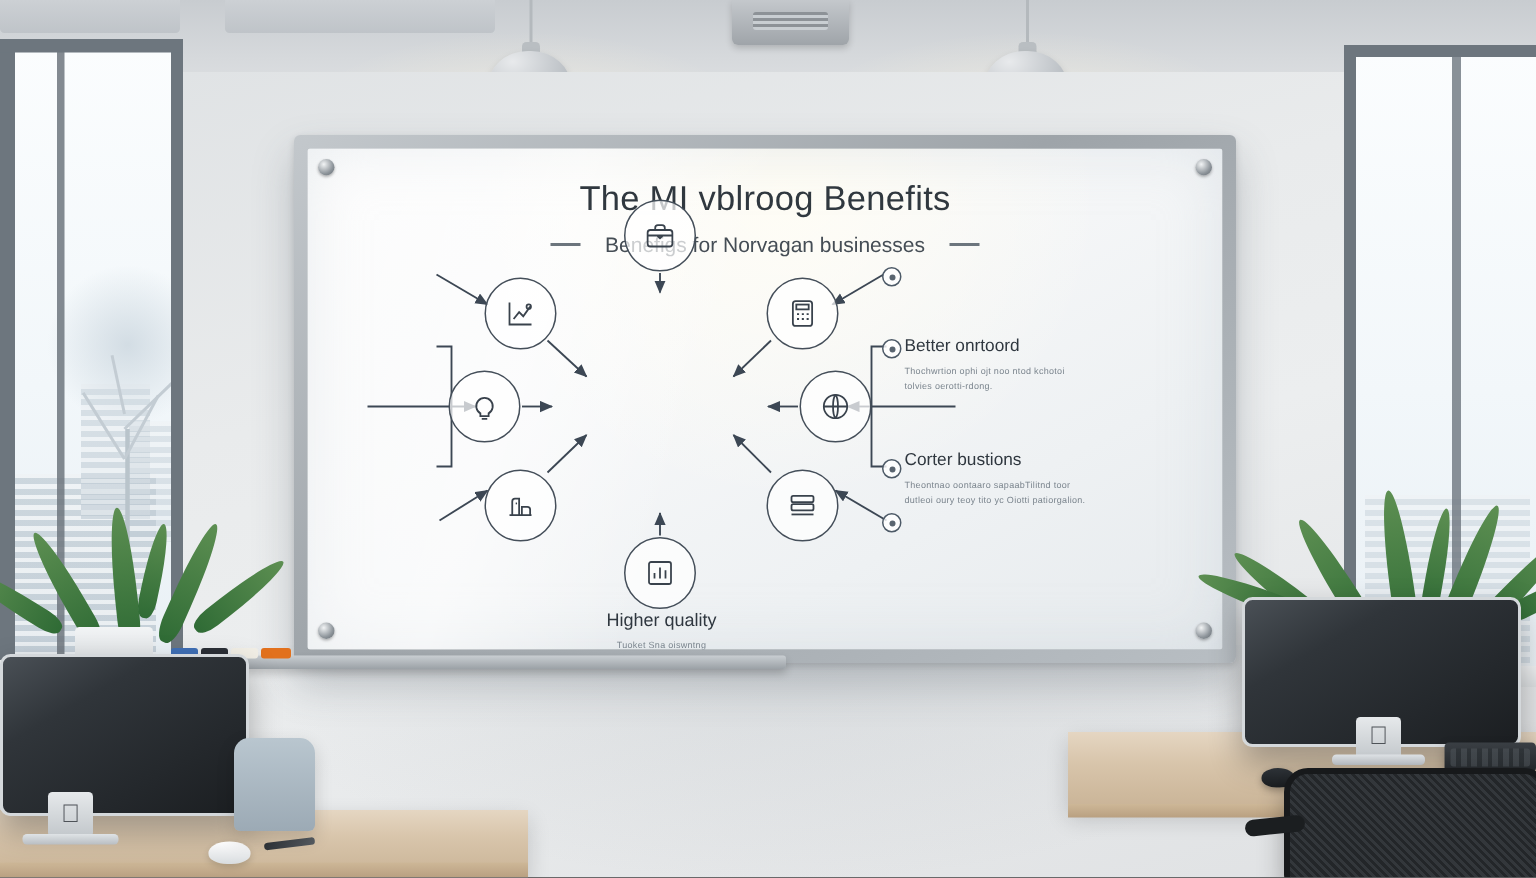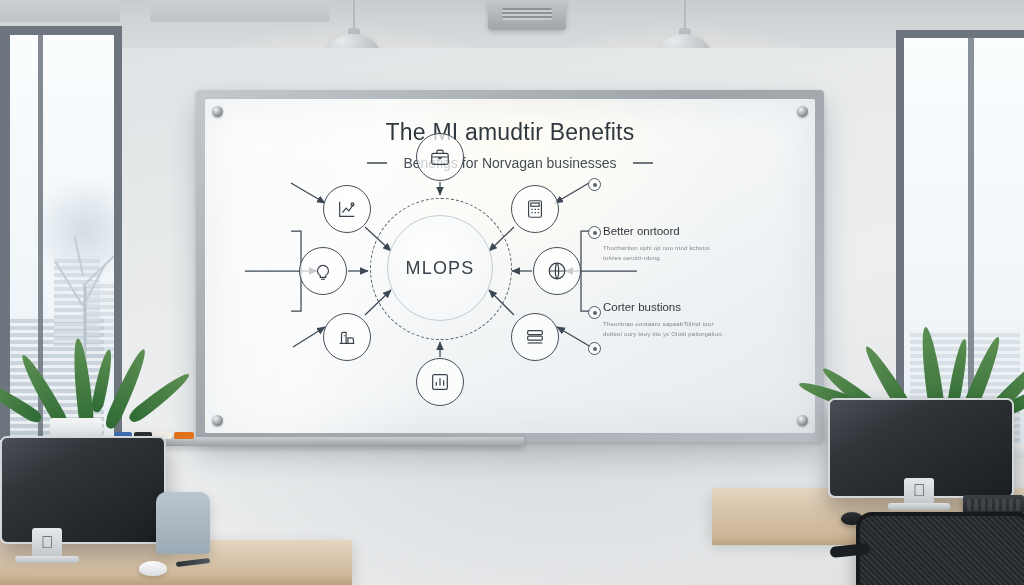--- a/index.html
+++ b/index.html
@@ -213,21 +213,21 @@
 
   <div class="wallbox" style="left:845px;top:452px;width:62px;height:40px;"></div>
 
   <div class="board-wrap">
     <div class="board-frame"></div>
     <div class="board-face">
       <div class="board-gloss"></div>
 
       <div class="diagram">
 
-        <div class="d-title">The MI amudtir Benefits</div>
+        <div class="d-title">The MI vblroog Benefits</div>
 
         <div class="d-sub-row">
           <span class="dash"></span>
           <span>Benefigs for Norvagan businesses</span>
           <span class="dash"></span>
         </div>
 
         <svg class="edges" viewBox="0 0 610 334">
           <defs>
             <marker id="ah" markerWidth="8" markerHeight="8" refX="6.4" refY="3" orient="auto">
@@ -257,25 +257,20 @@
           </g>
           <path d="M96,172 L112,172" stroke="#3c4754" stroke-width="1.25" fill="none" marker-end="url(#ah)"></path>
 
           <g stroke="#3c4754" stroke-width="1.25" fill="none">
             <path d="M386,132 L376,132 L376,212 L386,212"></path>
             <path d="M432,172 L376,172"></path>
           </g>
           <path d="M376,172 L360,172" stroke="#3c4754" stroke-width="1.25" fill="none" marker-end="url(#ah)"></path>
         </svg>
 
-        <div class="hub">
-          <div class="hub-dashed"></div>
-          <div class="hub-solid"></div>
-          <div class="hub-label">MLOPS</div>
-        </div>
 
         <div class="node" style="left:235px;top:58px;">
           <span>
             <svg width="22" height="22" viewBox="0 0 24 24" fill="none" stroke="#39424c" stroke-width="1.3">
               <rect x="3" y="8" width="18" height="12" rx="2"></rect>
                 <path d="M8.5 8V6.5a2 2 0 0 1 2-2h3a2 2 0 0 1 2 2V8"></path>
               <path d="M3 12h18M10 12l2 2 2-2"></path>
             </svg>
             </span>
         </div>
@@ -358,20 +353,24 @@
           <p class="lab-body">Theontnao oontaaro sapaabTilitnd toor dutleoi oury teoy tito yc Oiotti patiorgalion.</p>
         </div>
         <div class="bullet" style="left:383px;top:207px;">
             <i></i>
           </div>
 
         <div class="bullet" style="left:383px;top:243px;">
             <i></i>
           </div>
 
+        <div class="label" style="left:174px;top:308px;width:124px;text-align:center;">
+          <p class="lab-head" style="font-size:12px;">Higher quality</p>
+          <p class="lab-body">Tuoket Sna oiswntng</p>
+        </div>
 
       </div>
     </div>
 
     <div class="board-screw" style="left:16px;top:16px;"></div>
     <div class="board-screw" style="right:16px;top:16px;"></div>
     <div class="board-screw" style="left:16px;bottom:16px;"></div>
     <div class="board-screw" style="right:16px;bottom:16px;"></div>
   </div>
 

